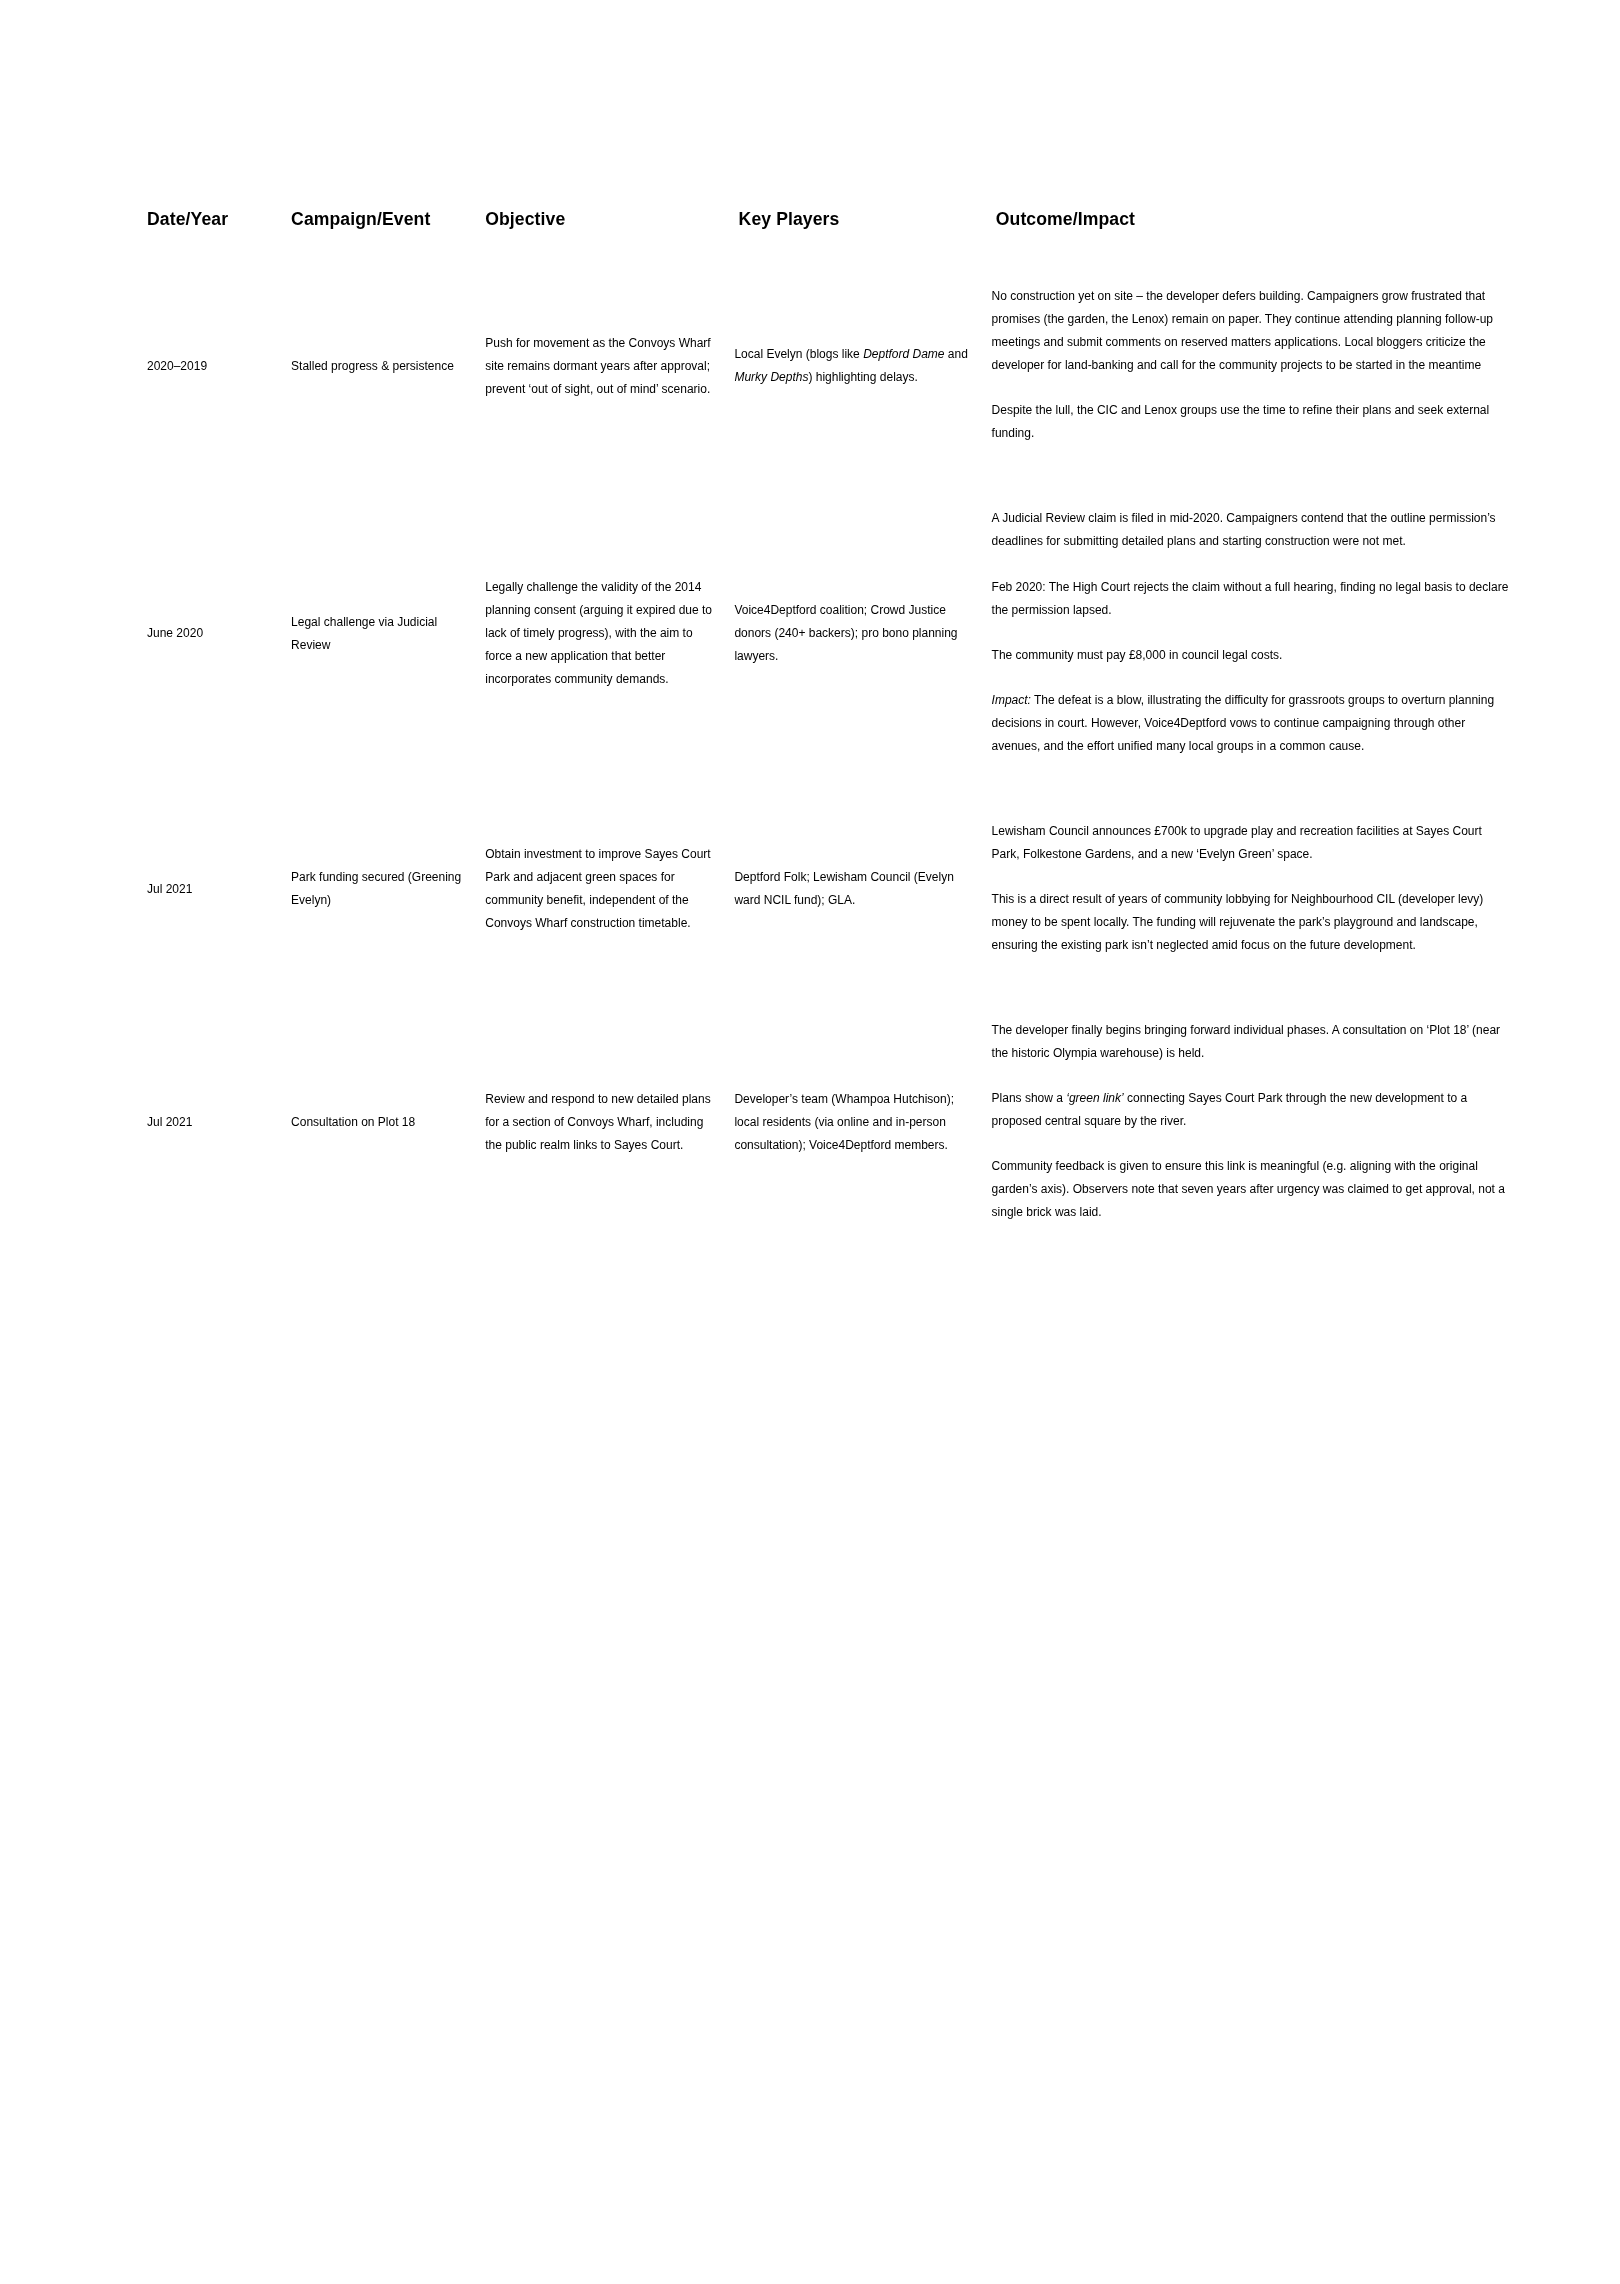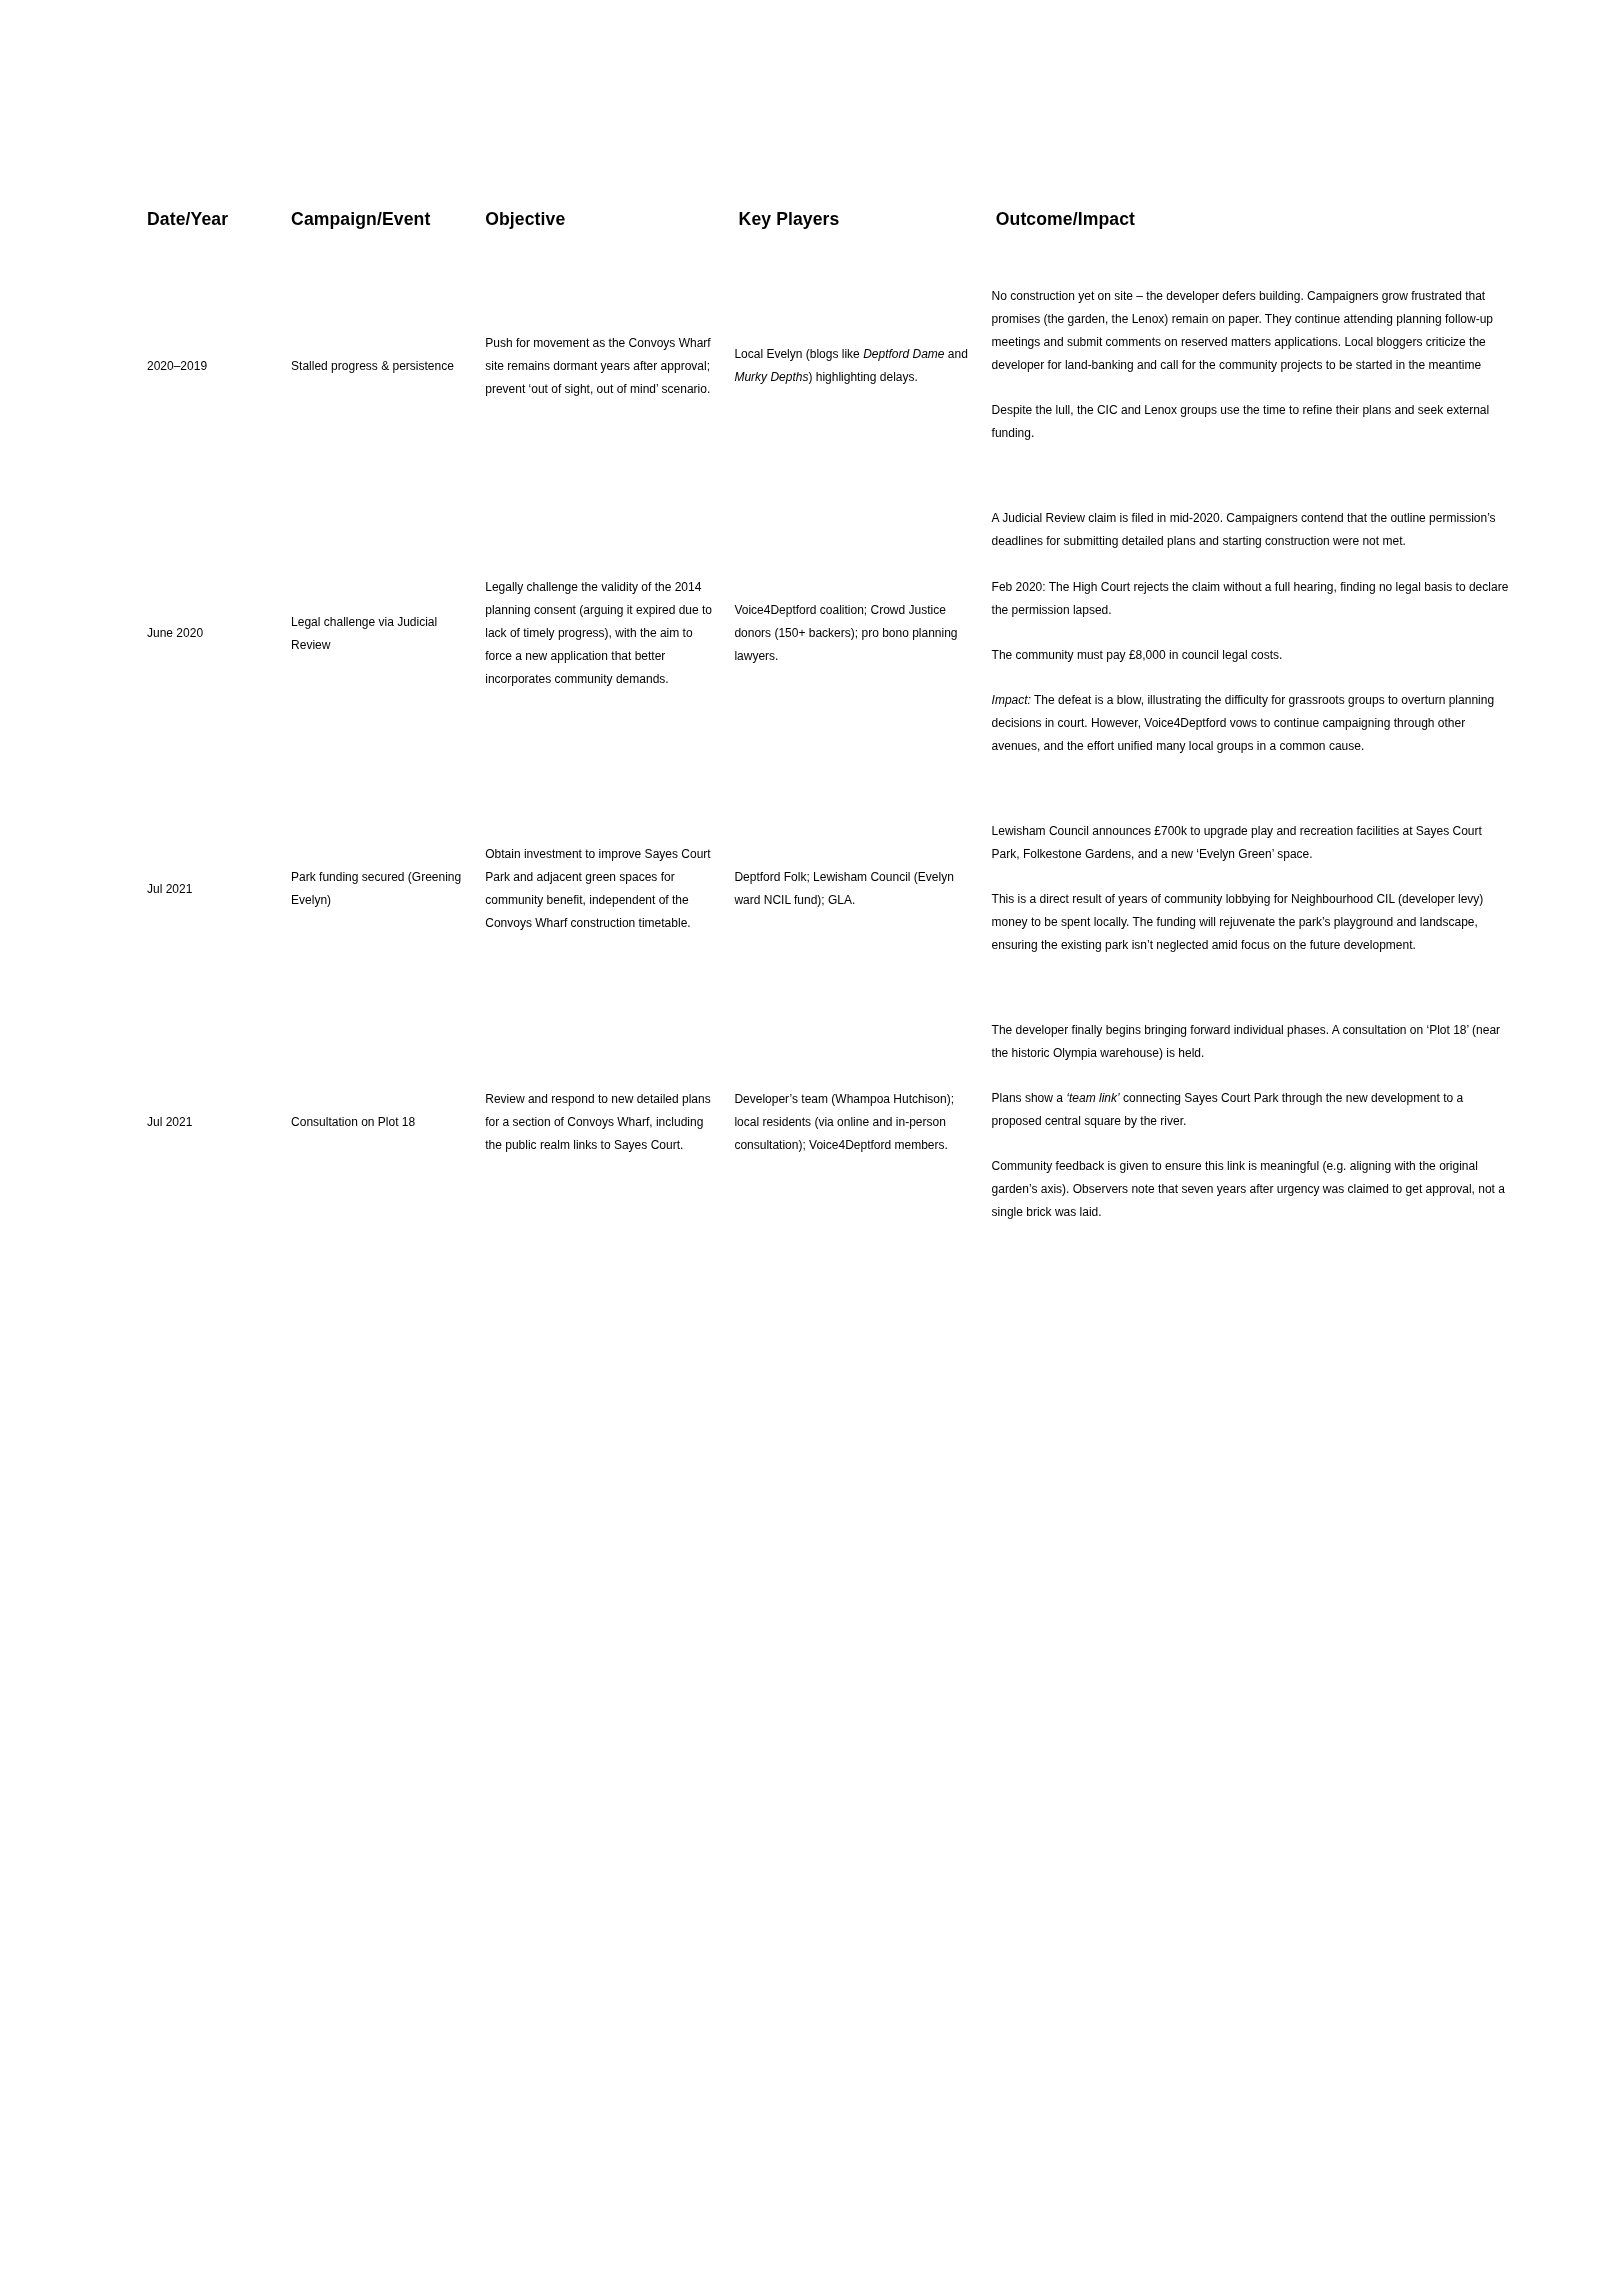--- a/index.html
+++ b/index.html
@@ -111,21 +111,21 @@
         <td class="outcome">
           <p>No construction yet on site – the developer defers building. Campaigners grow frustrated that promises (the garden, the Lenox) remain on paper. They continue attending planning follow-up meetings and submit comments on reserved matters applications. Local bloggers criticize the developer for land-banking and call for the community projects to be started in the meantime</p>
           <p>Despite the lull, the CIC and Lenox groups use the time to refine their plans and seek external funding.</p>
         </td>
       </tr>
 
       <tr>
         <td>June 2020</td>
         <td>Legal challenge via Judicial Review</td>
         <td>Legally challenge the validity of the 2014 planning consent (arguing it expired due to lack of timely progress), with the aim to force a new application that better incorporates community demands.</td>
-        <td>Voice4Deptford coalition; Crowd Justice donors (150+ backers); pro bono planning lawyers.</td>
+        <td>Voice4Deptford coalition; Crowd Justice donors (240+ backers); pro bono planning lawyers.</td>
         <td class="outcome">
           <p>A Judicial Review claim is filed in mid-2020. Campaigners contend that the outline permission’s deadlines for submitting detailed plans and starting construction were not met.</p>
           <p>Feb 2020: The High Court rejects the claim without a full hearing, finding no legal basis to declare the permission lapsed.</p>
           <p>The community must pay £8,000 in council legal costs.</p>
           <p><em class="it">Impact:</em><span> The defeat is a blow, illustrating the difficulty for grassroots groups to overturn planning decisions in court. However, Voice4Deptford vows to continue campaigning through other avenues, and the effort unified many local groups in a common cause.</span></p>
         </td>
       </tr>
 
       <tr>
         <td>Jul 2021</td>
@@ -138,21 +138,21 @@
         </td>
       </tr>
 
       <tr>
         <td>Jul 2021</td>
         <td>Consultation on Plot 18</td>
         <td>Review and respond to new detailed plans for a section of Convoys Wharf, including the public realm links to Sayes Court.</td>
         <td>Developer’s team (Whampoa Hutchison); local residents (via online and in-person consultation); Voice4Deptford members.</td>
         <td class="outcome">
           <p>The developer finally begins bringing forward individual phases. A consultation on ‘Plot 18’ (near the historic Olympia warehouse) is held.</p>
-          <p><span>Plans show a </span><em class="it">‘team link’</em><span> connecting Sayes Court Park through the new development to a proposed central square by the river.</span></p>
+          <p><span>Plans show a </span><em class="it">‘green link’</em><span> connecting Sayes Court Park through the new development to a proposed central square by the river.</span></p>
           <p>Community feedback is given to ensure this link is meaningful (e.g. aligning with the original garden’s axis). Observers note that seven years after urgency was claimed to get approval, not a single brick was laid.</p>
         </td>
       </tr>
 
     </tbody>
   </table>
 
 </div>
 
 

